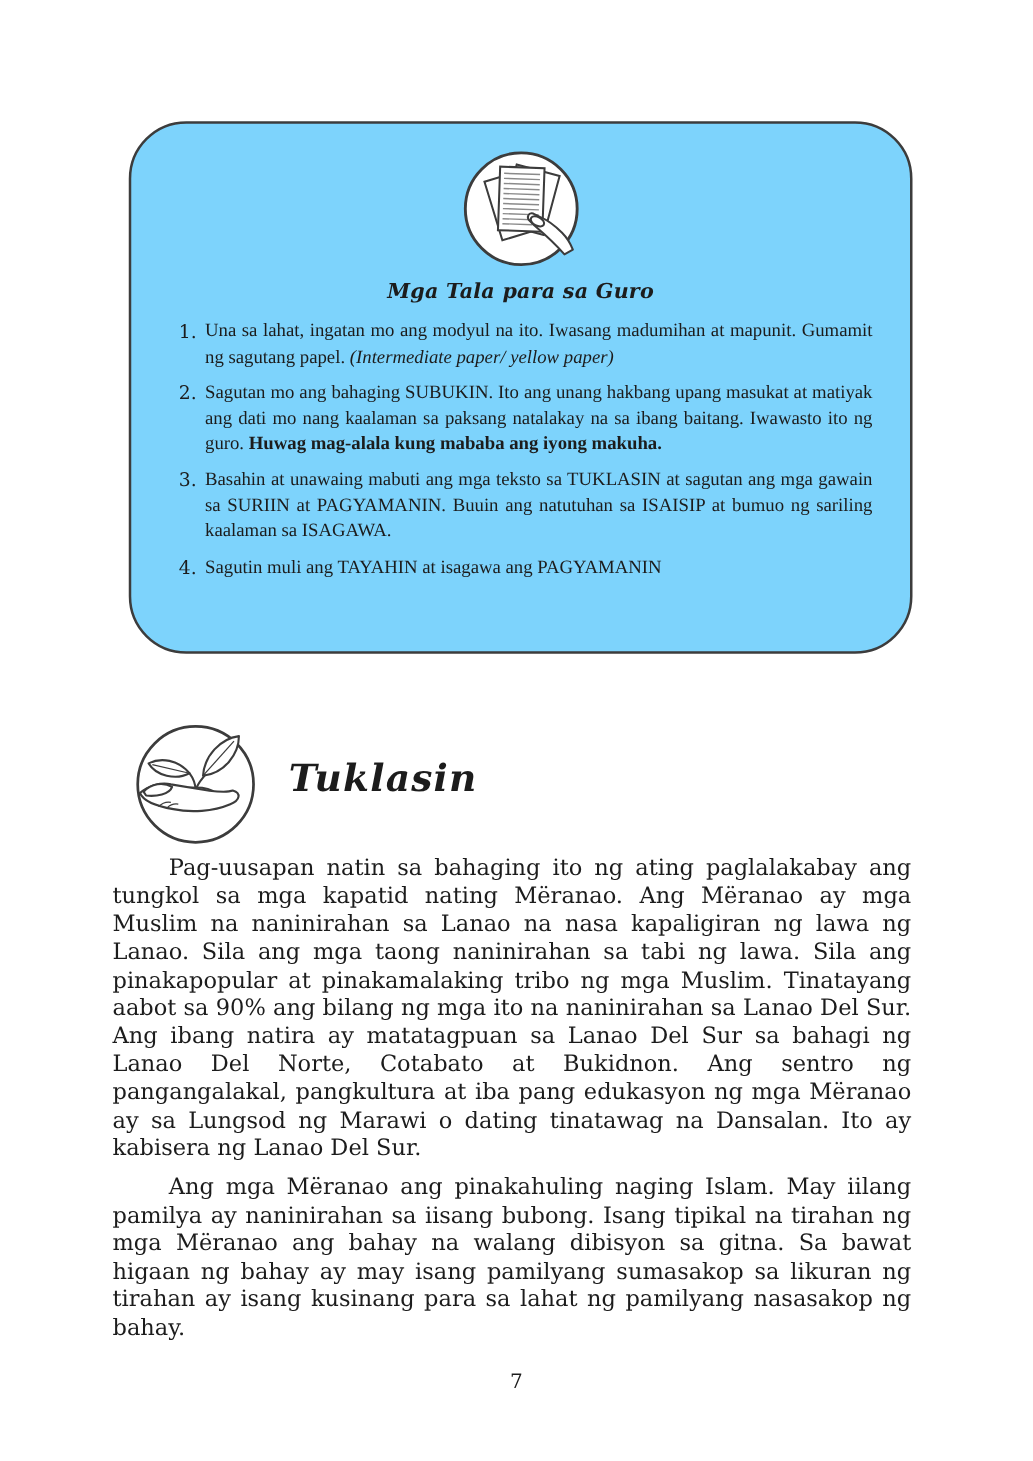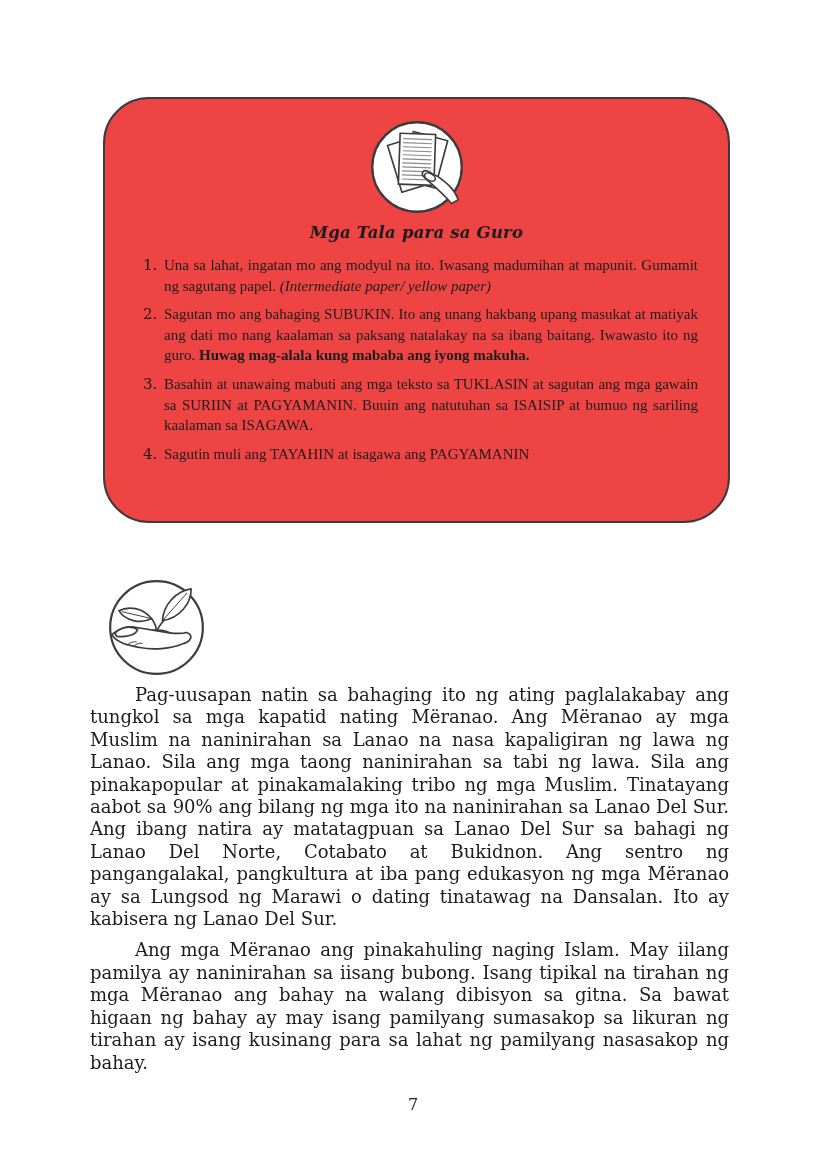--- a/index.html
+++ b/index.html
@@ -14,21 +14,21 @@
   }
   .notes-box {
     position: absolute;
     left: 103px;
     top: 97px;
     width: 627px;
     height: 426px;
     border: 2px solid #3c3c3c;
     border-radius: 46px;
     box-sizing: border-box;
-    background: #ef4444;
+    background: #7dd3fc;
   }
   .box-icon {
     display: block;
     margin: 20px auto 0;
     width: 96px;
     height: 96px;
   }
   .box-title {
     margin-top: 8px;
     text-align: center;
@@ -155,20 +155,21 @@
       <path d="M45 41 C48 45 50 49 50 55" fill="none"></path>
       <path d="M58 42 C54 47 51 50 50 55" fill="none"></path>
       <path d="M33 57 C40 51 60 51 66 57 C58 62 40 62 33 57 Z"></path>
       <path d="M5 57 C12 51 22 48 30 50 L60 55 C68 56 75 57 80 55 C87 57 86 63 78 66 C64 72 46 73 32 70 C20 68 8 64 5 57 Z"></path>
       <path d="M8 56 C14 49 24 48 31 52 C29 58 18 60 10 59 Z"></path>
       <path d="M20 68 C23 65 27 64 30 64.5" fill="none" stroke-width="1"></path>
       <path d="M27 69 C30 66 33 65.5 36 66" fill="none" stroke-width="1"></path>
     </g>
   </svg>
 
+  <h1 class="tuklasin-title">Tuklasin</h1>
 
   <div class="content">
     <p>Pag-uusapan natin sa bahaging ito ng ating paglalakabay ang tungkol sa mga kapatid nating Mëranao. Ang Mëranao ay mga Muslim na naninirahan sa Lanao na nasa kapaligiran ng lawa ng Lanao. Sila ang mga taong naninirahan sa tabi ng lawa. Sila ang pinakapopular at pinakamalaking tribo ng mga Muslim. Tinatayang aabot sa 90% ang bilang ng mga ito na naninirahan sa Lanao Del Sur. Ang ibang natira ay matatagpuan sa Lanao Del Sur sa bahagi ng Lanao Del Norte, Cotabato at Bukidnon. Ang sentro ng pangangalakal, pangkultura at iba pang edukasyon ng mga Mëranao ay sa Lungsod ng Marawi o dating tinatawag na Dansalan. Ito ay kabisera ng Lanao Del Sur.</p>
     <p>Ang mga Mëranao ang pinakahuling naging Islam. May iilang pamilya ay naninirahan sa iisang bubong. Isang tipikal na tirahan ng mga Mëranao ang bahay na walang dibisyon sa gitna. Sa bawat higaan ng bahay ay may isang pamilyang sumasakop sa likuran ng tirahan ay isang kusinang para sa lahat ng pamilyang nasasakop ng bahay.</p>
   </div>
 
   <div class="page-number">7</div>
 
 </div>
 

